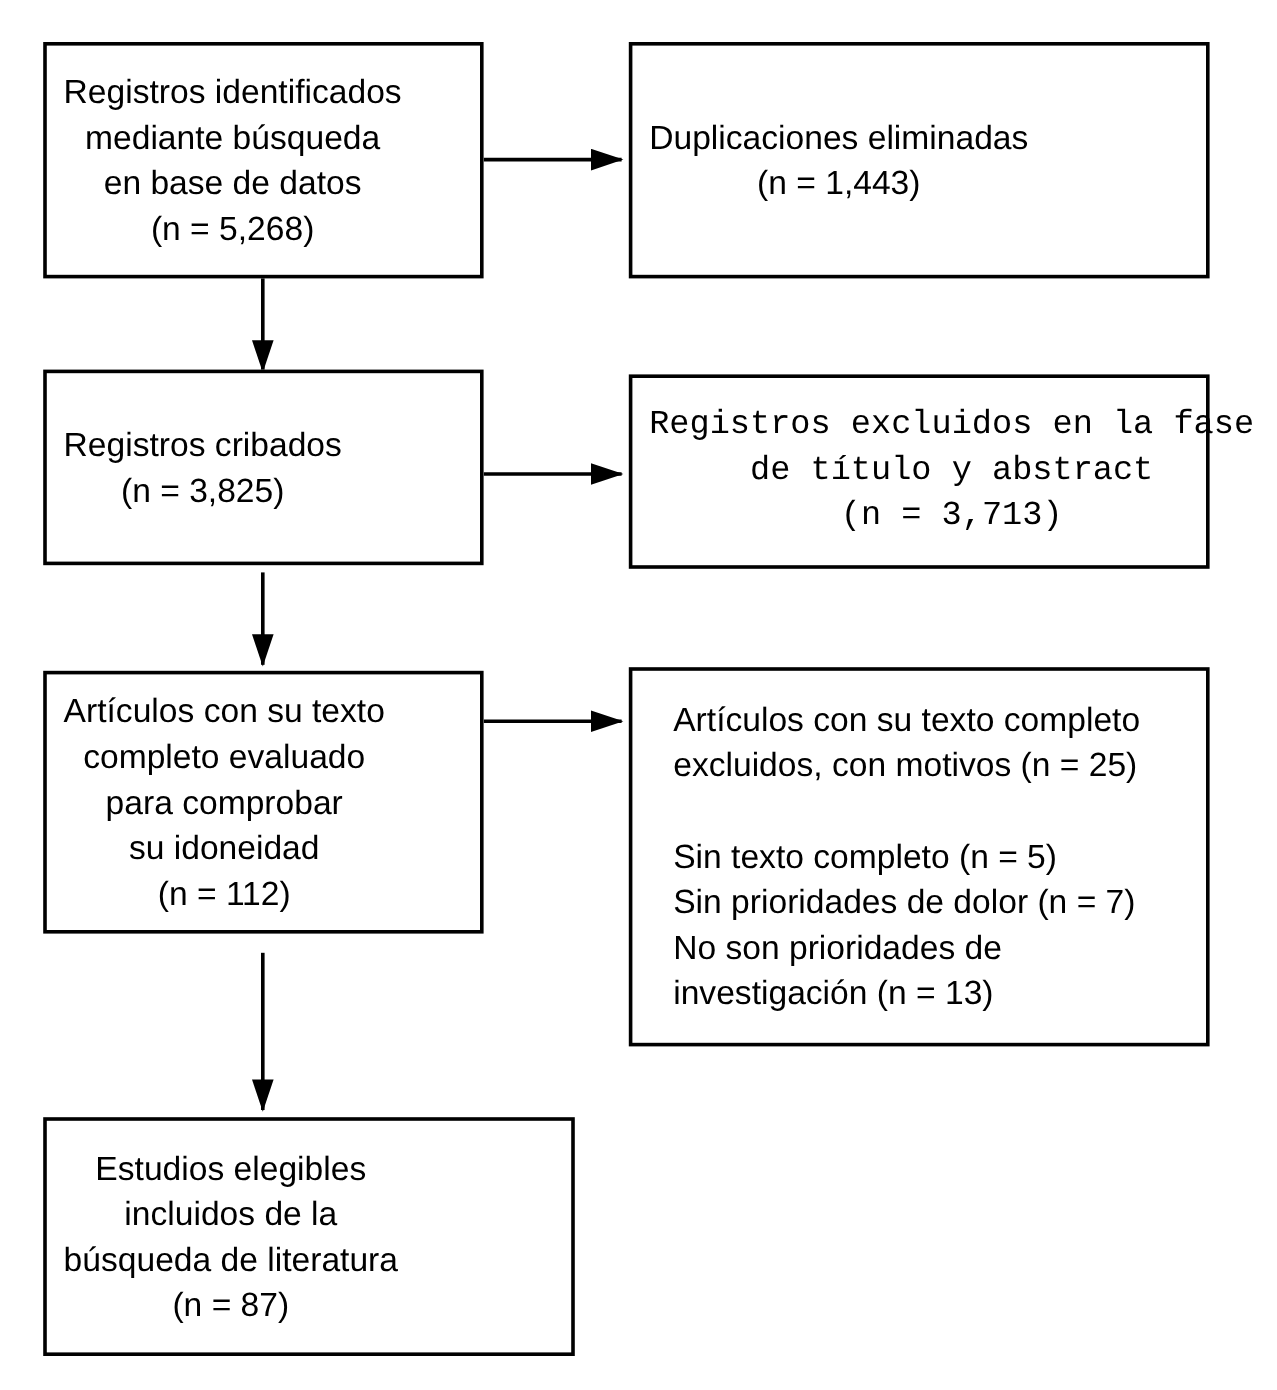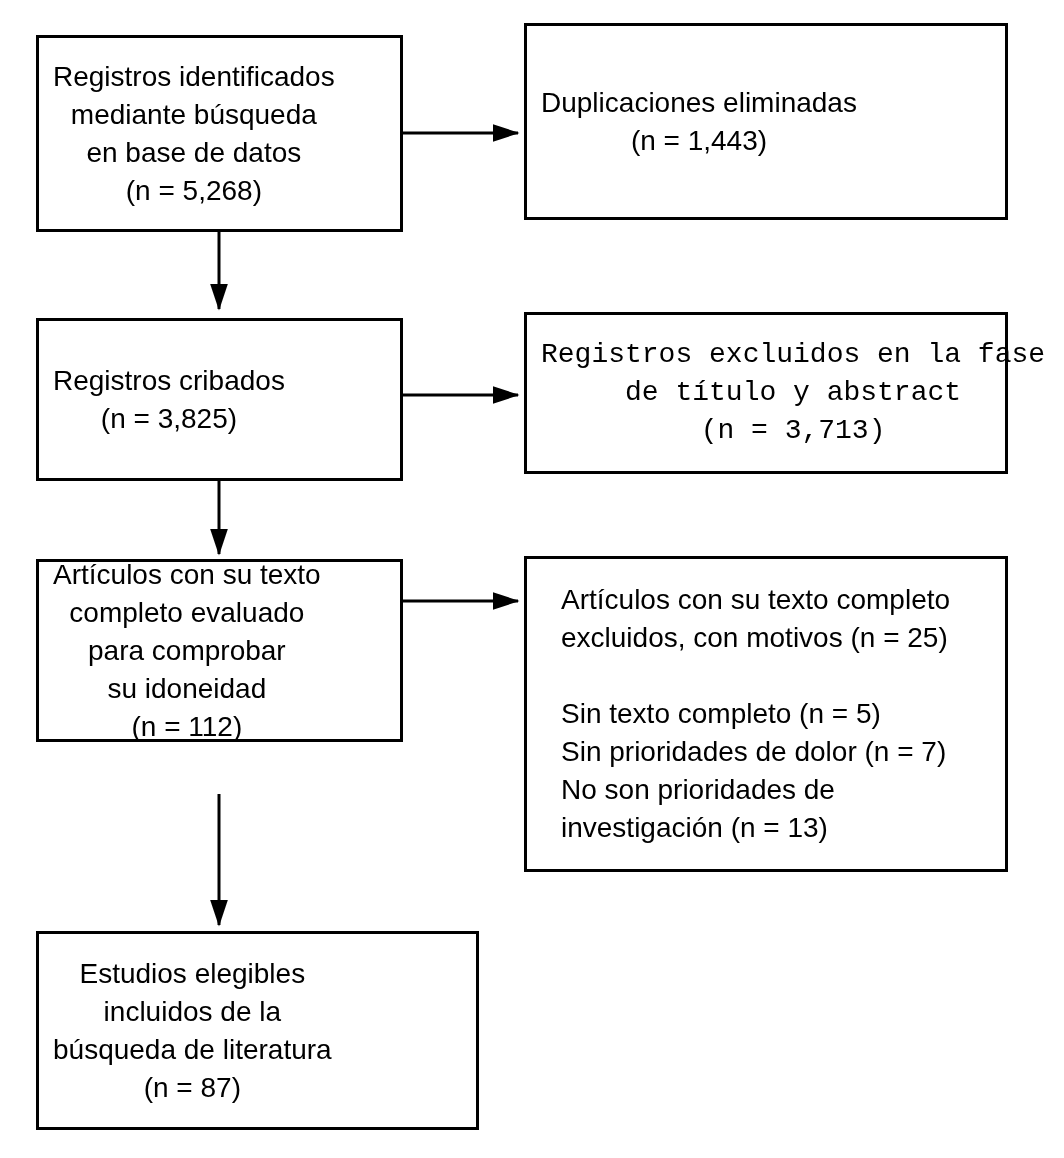--- a/index.html
+++ b/index.html
@@ -66,37 +66,37 @@
     <line x1="219" y1="794" x2="219" y2="925" stroke="#000000" stroke-width="3" marker-end="url(#ah)"></line>
   </svg>
 
   <div class="node" id="n-identified" style="left:36px; top:35px; width:367px; height:197px;">
     <div class="node-text">Registros identificados
 mediante búsqueda
 en base de datos
 (n = 5,268)</div>
   </div>
 
-  <div class="node" id="n-duplicates" style="left:524px; top:23px; width:484px; height:197px;">
+  <div class="node" id="n-duplicates" style="left:524px; top:35px; width:484px; height:197px;">
     <div class="node-text">Duplicaciones eliminadas
 (n = 1,443)</div>
   </div>
 
-  <div class="node" id="n-screened" style="left:36px; top:318px; width:367px; height:163px;">
+  <div class="node" id="n-screened" style="left:36px; top:308px; width:367px; height:163px;">
     <div class="node-text">Registros cribados
 (n = 3,825)</div>
   </div>
 
   <div class="node" id="n-excluded-ta" style="left:524px; top:312px; width:484px; height:162px;font-family:Liberation Mono, monospace;">
     <div class="node-text">Registros excluidos en la fase
 de título y abstract
 (n = 3,713)</div>
   </div>
 
-  <div class="node" id="n-fulltext" style="left:36px; top:559px; width:367px; height:183px;">
+  <div class="node" id="n-fulltext" style="left:36px; top:559px; width:367px; height:219px;">
     <div class="node-text">Artículos con su texto
 completo evaluado
 para comprobar
 su idoneidad
 (n = 112)</div>
   </div>
 
   <div class="node" id="n-fulltext-excluded" style="left:524px; top:556px; width:484px; height:316px;">
     <div class="node-text align-left">Artículos con su texto completo
 excluidos, con motivos (n = 25)

